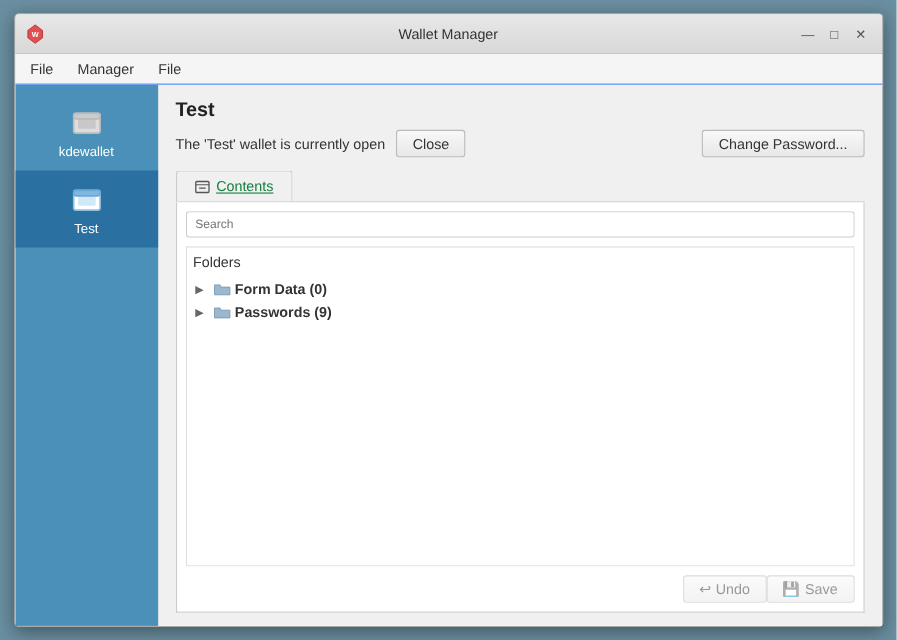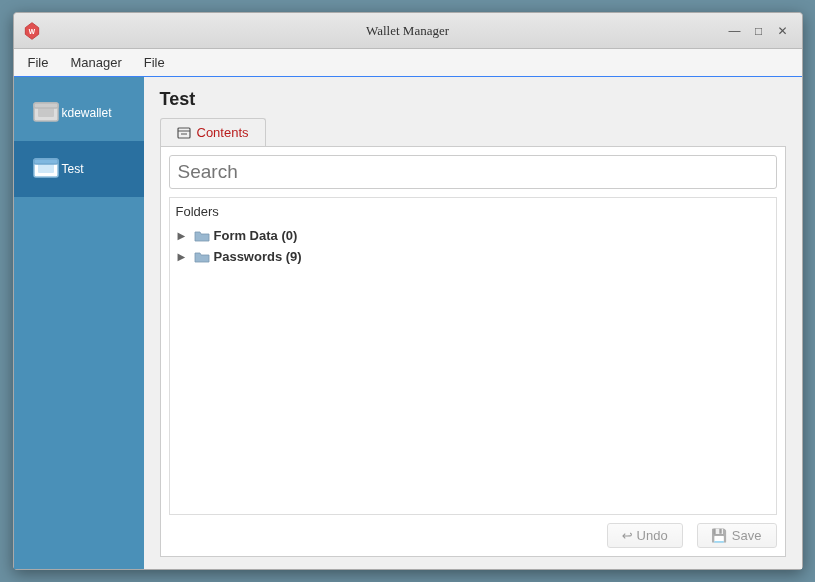--- a/index.html
+++ b/index.html
@@ -44,21 +44,20 @@
       height: 20px;
     }
     .title-text {
       font-size: 13px;
       color: #333;
       flex: 1;
       text-align: center;
       position: absolute;
       left: 50%;
       transform: translateX(-50%);
-      font-family: Liberation Serif, serif;
     }
     .title-controls {
       display: flex;
       gap: 2px;
     }
     .title-btn {
       width: 22px;
       height: 22px;
       border: none;
       background: transparent;
@@ -98,22 +97,23 @@
       width: 130px;
       background: #4a90b8;
       display: flex;
       flex-direction: column;
       align-items: center;
       padding-top: 8px;
     }
     .sidebar-item {
       width: 100%;
       display: flex;
-      align-items: center;
-      padding: 10px 16px;
+      flex-direction: column;
+      align-items: center;
+      padding: 10px 0;
       cursor: pointer;
       color: white;
       font-size: 12px;
     }
     .sidebar-item.active { background: #2a70a0; }
     .sidebar-icon {
       width: 32px;
       height: 32px;
       margin-bottom: 4px;
     }
@@ -175,40 +175,41 @@
       font-size: 13px;
       color: #555;
       display: flex;
       align-items: center;
       gap: 6px;
       background: transparent;
     }
     .tab.active {
       background: #f0f0f0;
       border-color: #ccc;
-      color: #b91c1c;
+      color: #15803d;
       font-weight: 500;
+      text-decoration: underline;
     }
 
     .tab-content {
       background: white;
       border: 1px solid #ccc;
       border-top: none;
       flex: 1;
       display: flex;
       flex-direction: column;
       padding: 8px;
     }
 
     .search-box {
       width: 100%;
       padding: 5px 8px;
       border: 1px solid #ccc;
       border-radius: 3px;
-      font-size: 19px;
+      font-size: 11px;
       margin-bottom: 8px;
       background: white;
       outline: none;
     }
 
     .folders-section {
       border: 1px solid #ddd;
       flex: 1;
       overflow-y: auto;
       padding: 6px;
@@ -234,21 +235,21 @@
     }
     .folder-label {
       font-size: 13px;
       color: #333;
       font-weight: bold;
     }
 
     .action-bar {
       display: flex;
       justify-content: flex-end;
-      gap: 14px;
+      gap: 0;
       padding-top: 8px;
     }
 
     .tab-content-wrapper {
       display: flex;
       flex-direction: column;
       flex: 1;
       overflow: hidden;
     }
   </style>
@@ -295,20 +296,27 @@
           <rect x="8" y="12" width="16" height="10" rx="1" fill="#d0e8f8"></rect>
           <rect x="4" y="8" width="24" height="5" rx="2" fill="#80b8e0" stroke="#70a8d0" stroke-width="1.5"></rect>
         </svg>
         <span class="sidebar-label">Test</span>
       </div>
     </div>
 
     <div class="main-panel">
       <h2 class="page-title">Test</h2>
 
+      <div class="wallet-status-bar">
+        <div class="wallet-status-left">
+          <span class="wallet-status-text">The 'Test' wallet is currently open</span>
+          <button class="btn">Close</button>
+        </div>
+        <button class="btn">Change Password...</button>
+      </div>
 
       <div class="tabs">
         <div class="tab active">
           <svg width="14" height="14" viewBox="0 0 14 14">
             <rect x="1" y="2" width="12" height="10" rx="1" fill="none" stroke="#555" stroke-width="1.2"></rect>
             <line x1="1" y1="5" x2="13" y2="5" stroke="#555" stroke-width="1"></line>
             <line x1="4" y1="8" x2="10" y2="8" stroke="#555" stroke-width="1"></line>
           </svg>
           <span>Contents</span>
         </div>

